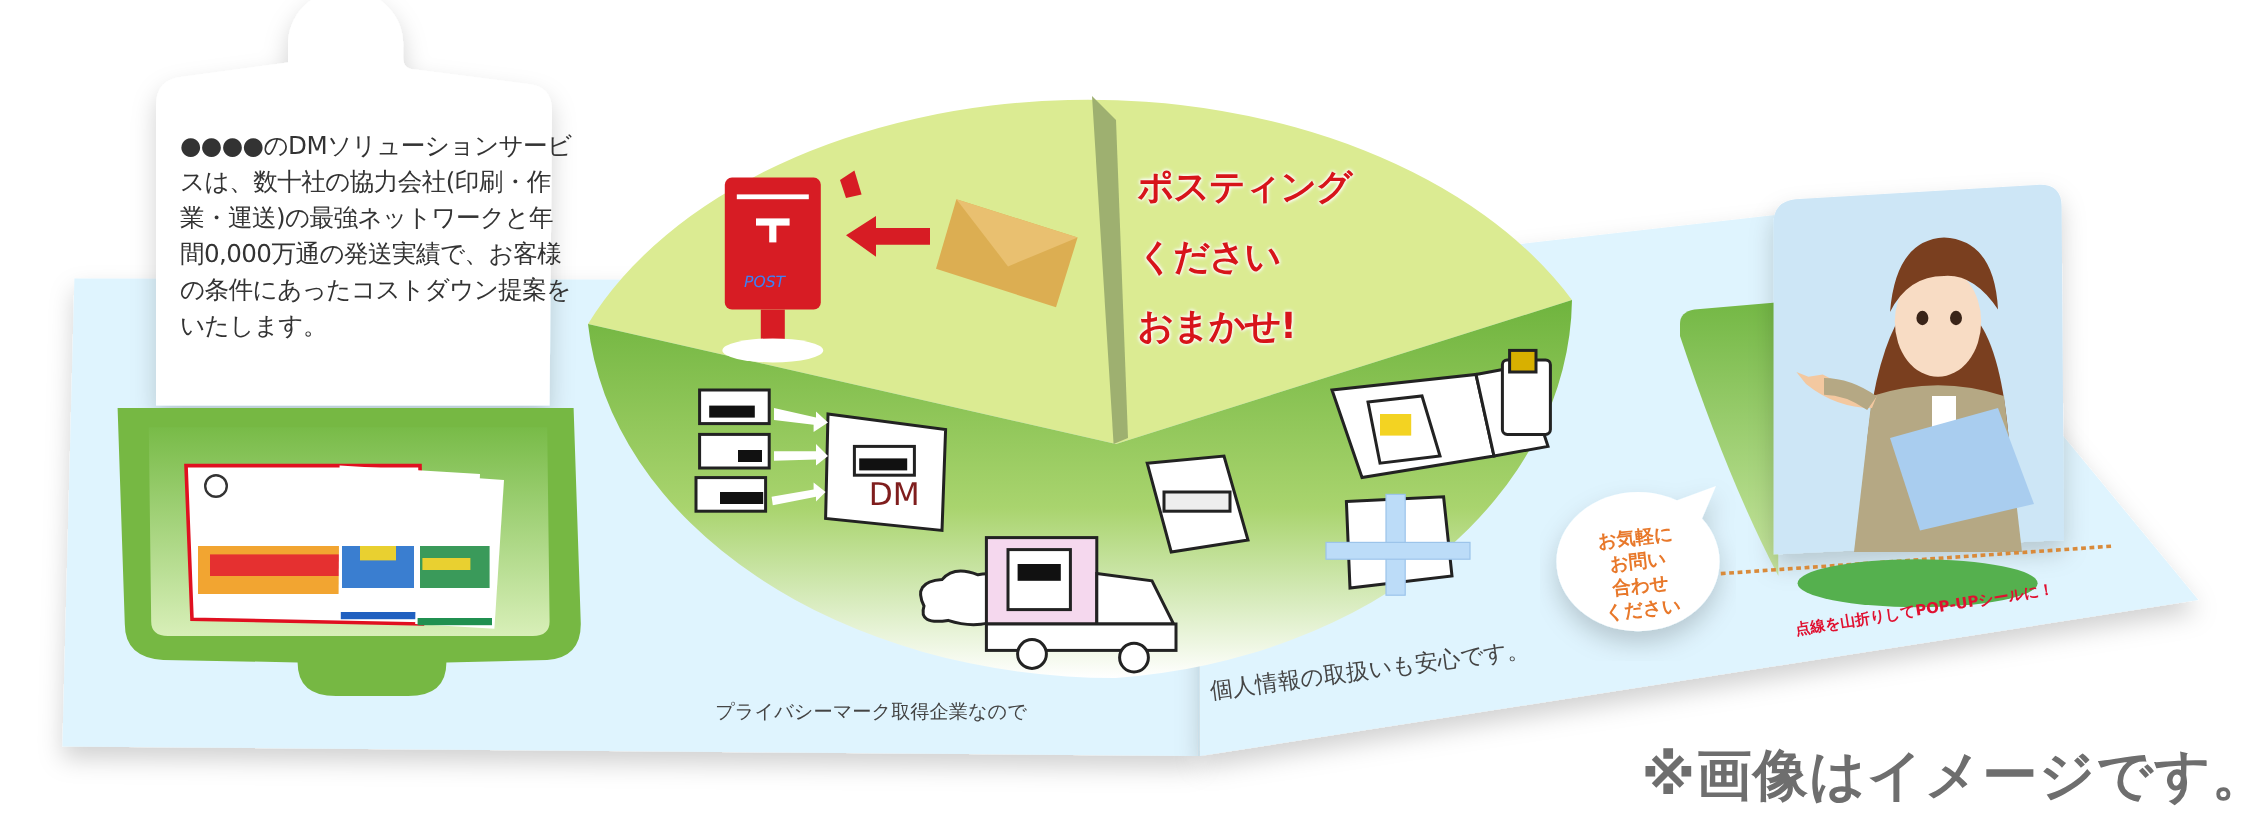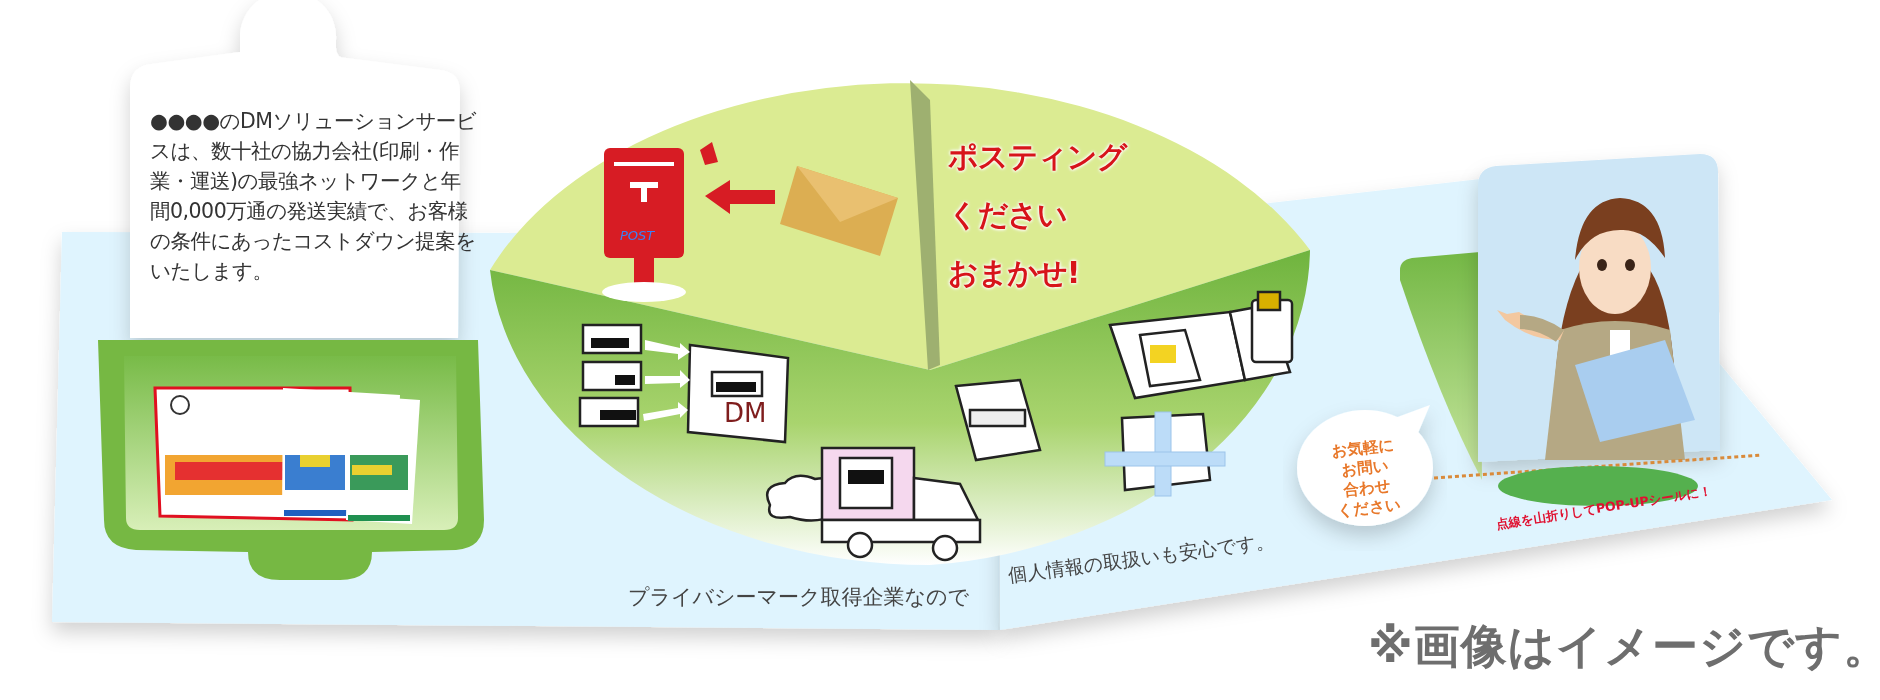--- a/index.html
+++ b/index.html
@@ -7,21 +7,21 @@
          font-family:"DejaVu Sans", sans-serif; }
   svg.scene { position:absolute; left:0; top:0; }
   .tag-text { position:absolute; left:150px; top:106px; width:330px; font-size:20.5px; line-height:30px;
               color:#333; letter-spacing:-0.5px; }
   .headline { position:absolute; left:948px; top:128px; font-size:30px; line-height:58px; font-weight:bold;
               color:#d7141a; text-shadow:0 0 3px #fff,0 0 3px #fff,0 0 4px #fff; letter-spacing:-1px; }
   .bubble-text { position:absolute; left:1318px; top:438px; width:96px; text-align:center; font-size:15.5px;
                  line-height:20px; color:#e8782a; font-weight:bold; transform:rotate(-6deg); }
   .popup-note { position:absolute; left:1495px; top:517px; font-size:12.5px; font-weight:bold; color:#e01030;
                 transform:rotate(-9deg); transform-origin:left top; white-space:nowrap; }
-  .privacy-left { position:absolute; left:628px; top:583px; font-size:21px; color:#444; white-space:nowrap; }
+  .privacy-left { position:absolute; left:596px; top:583px; font-size:16px; color:#444; white-space:nowrap; }
   .privacy-right { position:absolute; left:1010px; top:563px; font-size:19px; color:#444; white-space:nowrap;
                    transform:rotate(-7.5deg); transform-origin:left bottom; }
   .disclaimer { position:absolute; left:1368px; top:616px; font-size:46px; font-weight:bold; color:#6e6e6e;
                 letter-spacing:1px; white-space:nowrap; }
   .post-label { position:absolute; left:620px; top:228px; font-size:13px; color:#3b82f6; font-style:italic; }
   .dm-label { position:absolute; left:724px; top:398px; font-size:26px; color:#7f1d1d; }
 </style>
 </head>
 <body>
 

